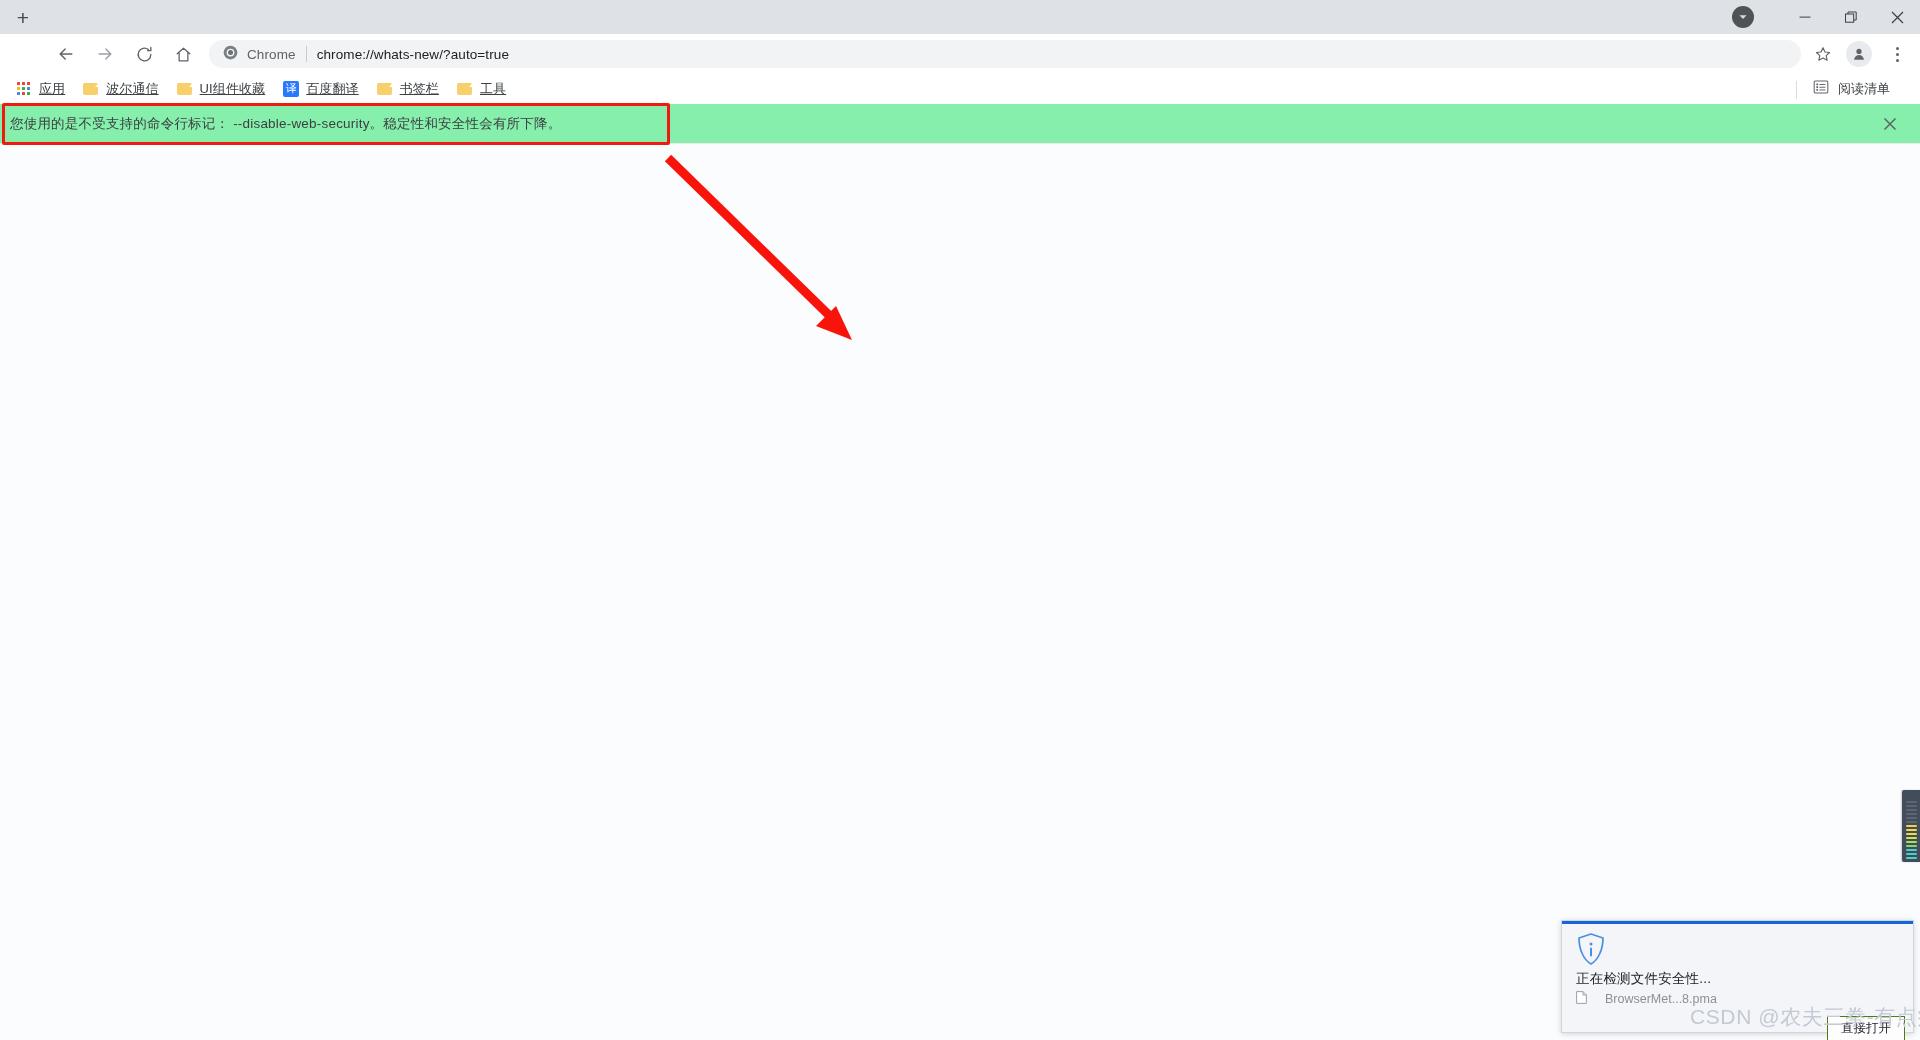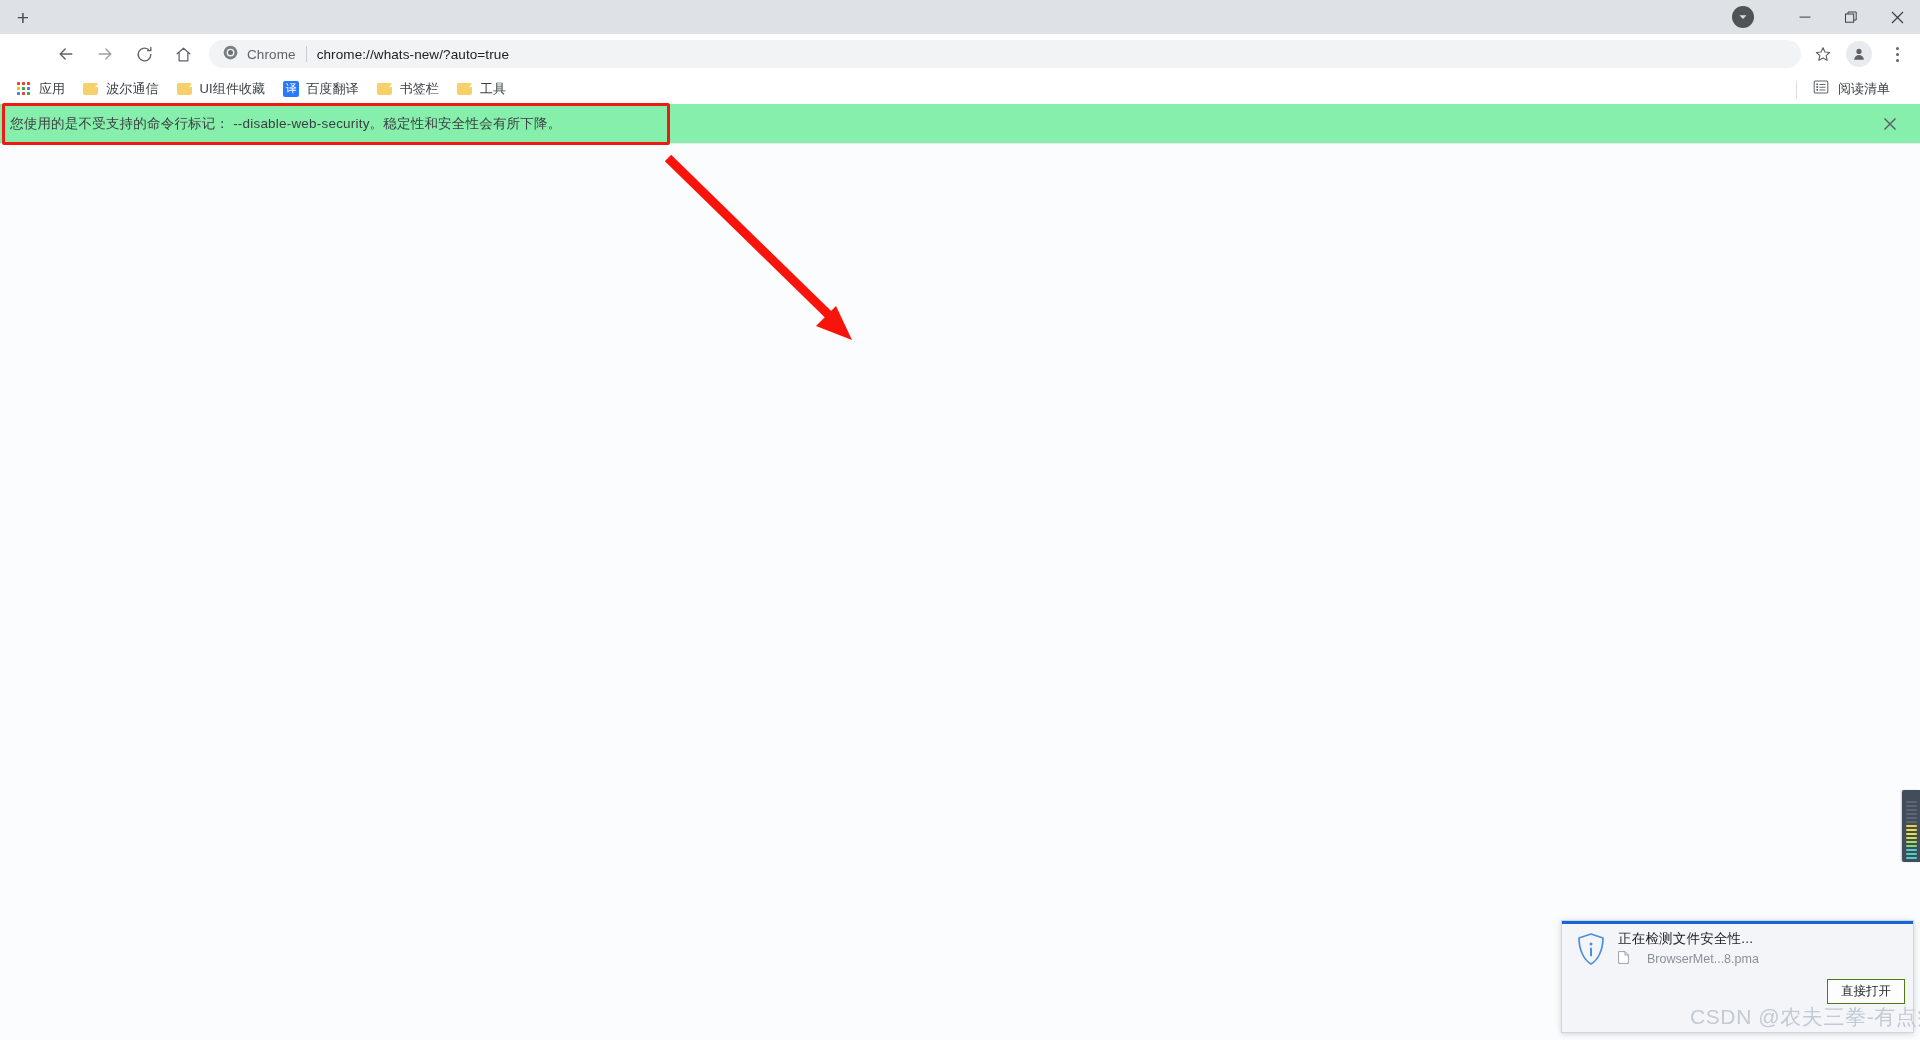--- a/index.html
+++ b/index.html
@@ -104,20 +104,21 @@
     background: #ffffff; display: flex; align-items: center;
     padding-left: 9px;
   }
   .bm {
     display: flex; align-items: center; height: 24px;
     padding: 0 8px; border-radius: 4px; margin-right: 2px;
   }
   .bm-label {
     font-size: 13px; color: #3c4043; margin-left: 7px; white-space: nowrap;
     letter-spacing: .1px;
+    text-decoration: underline;
   }
   .apps-grid {
     width: 15px; height: 15px;
     display: grid; grid-template-columns: repeat(3, 3px); grid-template-rows: repeat(3, 3px);
     gap: 2px;
   }
   .apps-grid i { display: block; width: 3px; height: 3px; border-radius: .5px; }
   .folder {
     width: 16px; height: 14px; position: relative; flex: 0 0 16px;
   }
@@ -194,21 +195,21 @@
     background: #f3f5f8;
     border: 1px solid #cfd6e0;
     box-shadow: 0 1px 6px rgba(0,0,0,.16);
   }
   .toast-accent { height: 3px; background: #1565d8; }
   .toast-head {
     height: 28px; display: flex; align-items: center; padding: 0 9px 0 11px;
   }
   .toast-title { font-size: 13px; color: #22262b; letter-spacing: .2px; }
   .toast-head-icons { margin-left: auto; display: flex; align-items: center; gap: 10px; }
-  .toast-body { display: flex; padding: 6px 10px 0 14px; position: relative; }
+  .toast-body { display: flex; padding: 6px 10px 0 14px; position: relative; flex-direction: column; }
   .shield { flex: 0 0 30px; margin-right: 12px; margin-top: 2px; }
   .toast-lines { display: flex; flex-direction: column; gap: 3px; }
   .toast-l1 { font-size: 13.5px; color: #1b1f23; letter-spacing: .2px; }
   .toast-l2 { font-size: 12.5px; color: #8a9099; display: flex; align-items: center; gap: 18px; }
   .filedoc { flex: 0 0 11px; }
   .toast-btn {
     position: absolute; right: 8px; bottom: -34px;
     width: 78px; height: 25px;
     background: #fdfdfe; border: 1px solid #4d7c0f;
     font-size: 12.5px; color: #22262b;

